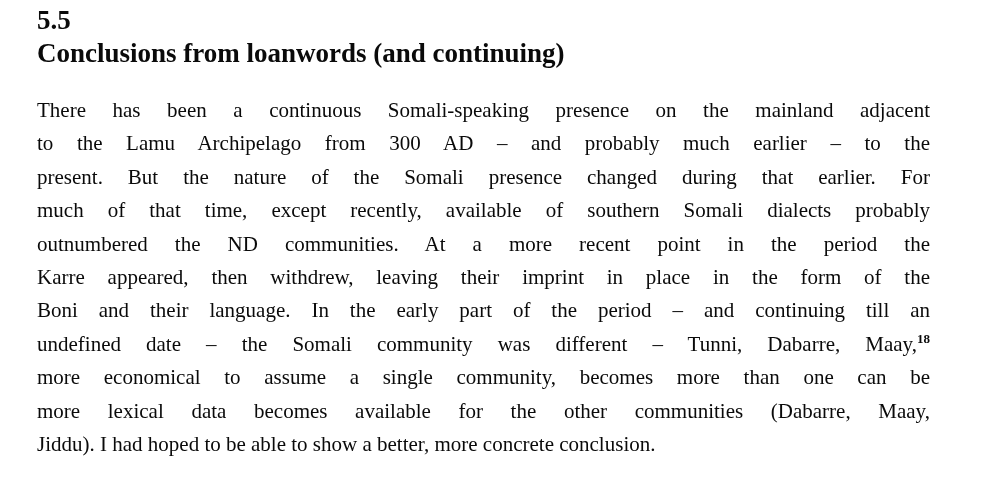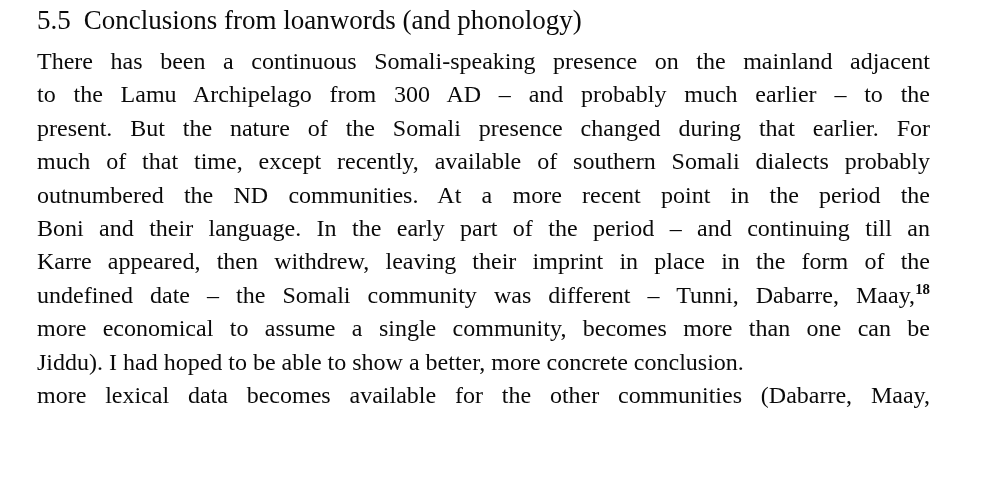--- a/index.html
+++ b/index.html
@@ -13,29 +13,30 @@
     color: #0a0a0a;
     font-family: "Liberation Serif", serif;
     overflow: hidden;
   }
   .page {
     padding: 5px 53px 0 37px;
   }
   .heading {
     margin: 0;
     font-size: 27px;
-    font-weight: normal;
+    font-weight: bold;
     line-height: 30px;
     display: flex;
-    gap: 13px;
+    gap: 3px;
     white-space: nowrap;
+    flex-direction: column;
   }
   .paragraph {
-    margin-top: 10px;
-    font-size: 24px;
+    margin-top: 26px;
+    font-size: 21px;
   }
   .line {
     line-height: 33.4px;
     height: 33.4px;
     text-align: justify;
     text-align-last: justify;
     -moz-text-align-last: justify;
   }
   .line.last {
     text-align-last: left;
@@ -47,28 +48,28 @@
     vertical-align: super;
     font-weight: bold;
   }
 </style>
 </head>
 <body>
 
 <div class="page">
   <h1 class="heading">
     <span>5.5</span>
-    <span>Conclusions from loanwords (and phonology)</span>
+    <span>Conclusions from loanwords (and continuing)</span>
   </h1>
   <div class="paragraph">
       <div class="line">There has been a continuous Somali-speaking presence on the mainland adjacent</div>
       <div class="line">to the Lamu Archipelago from 300 AD – and probably much earlier – to the</div>
       <div class="line">present. But the nature of the Somali presence changed during that earlier. For</div>
       <div class="line">much of that time, except recently, available of southern Somali dialects probably</div>
       <div class="line">outnumbered the ND communities. At a more recent point in the period the</div>
+      <div class="line">Karre appeared, then withdrew, leaving their imprint in place in the form of the</div>
       <div class="line">Boni and their language. In the early part of the period – and continuing till an</div>
-      <div class="line">Karre appeared, then withdrew, leaving their imprint in place in the form of the</div>
       <div class="line">undefined date – the Somali community was different – Tunni, Dabarre, Maay,<sup class="fnref">18</sup></div>
       <div class="line">more economical to assume a single community, becomes more than one can be</div>
+      <div class="line">more lexical data becomes available for the other communities (Dabarre, Maay,</div>
       <div class="line last">Jiddu). I had hoped to be able to show a better, more concrete conclusion.</div>
-      <div class="line">more lexical data becomes available for the other communities (Dabarre, Maay,</div>
     </div>
 </div>
 
 </body></html>

